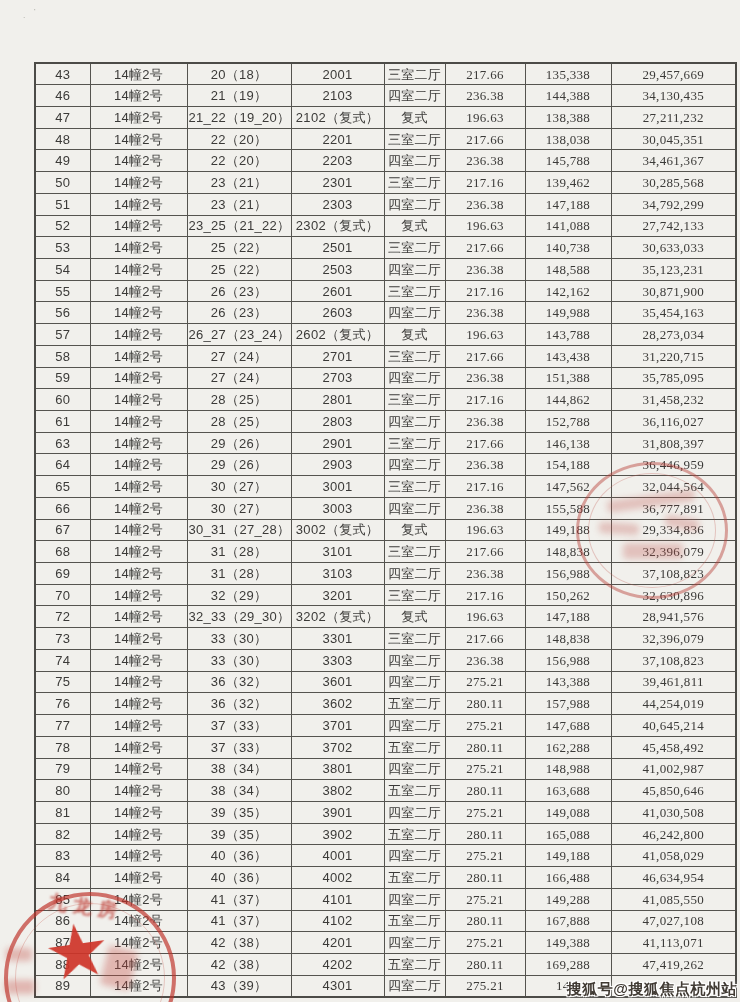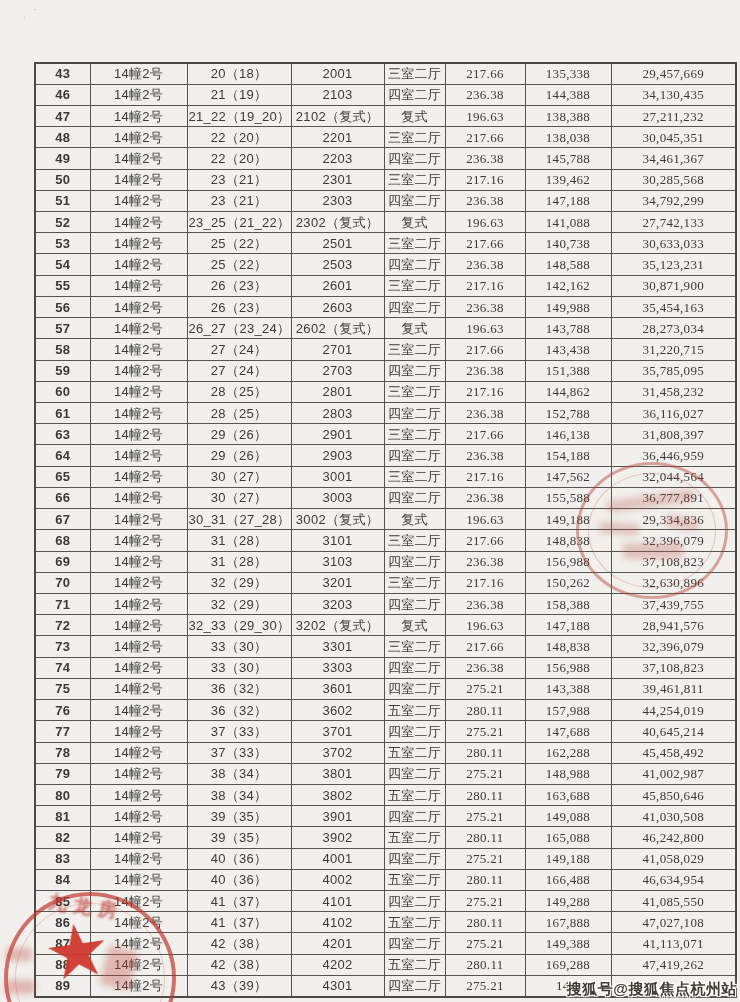--- a/index.html
+++ b/index.html
@@ -31,21 +31,21 @@
     border:1px solid #55544f;
     text-align:center; vertical-align:middle;
     font-size:13px; line-height:1;
     letter-spacing:0.3px;
     color:#3b3a38;
     height:19.91px;
     overflow:hidden; white-space:nowrap;
     padding:0 1px;
   }
   table.price { border:2px solid #4c4b47; }
-  td.c-no { letter-spacing:1px;font-weight:bold; }
+  td.c-no { letter-spacing:1px; }
   td.c-area, td.c-unit, td.c-total { font-family:"Liberation Serif", serif; font-size:13.5px; letter-spacing:0.8px; }
   td.c-building, td.c-type { font-size:12.5px; }
 
   
   .stamp { position:absolute; pointer-events:none; }
   .stamp-right {
     left:576px; top:462px; width:152px; height:137px;
     border:3px solid rgba(183,62,56,0.45);
     border-radius:50%;
     filter:blur(0.4px);
@@ -370,30 +370,20 @@
           <td class="c-no">70</td>
           <td class="c-building">14幢2号</td>
           <td class="c-floor">32（29）</td>
           <td class="c-room">3201</td>
           <td class="c-type">三室二厅</td>
           <td class="c-area">217.16</td>
           <td class="c-unit">150,262</td>
           <td class="c-total">32,630,896</td>
         </tr>
         <tr>
-          <td class="c-no">71</td>
-          <td class="c-building">14幢2号</td>
-          <td class="c-floor">32（29）</td>
-          <td class="c-room">3203</td>
-          <td class="c-type">四室二厅</td>
-          <td class="c-area">236.38</td>
-          <td class="c-unit">158,388</td>
-          <td class="c-total">37,439,755</td>
-        </tr>
-        <tr>
           <td class="c-no">72</td>
           <td class="c-building">14幢2号</td>
           <td class="c-floor">32_33（29_30）</td>
           <td class="c-room">3202（复式）</td>
           <td class="c-type">复式</td>
           <td class="c-area">196.63</td>
           <td class="c-unit">147,188</td>
           <td class="c-total">28,941,576</td>
         </tr>
         <tr>

